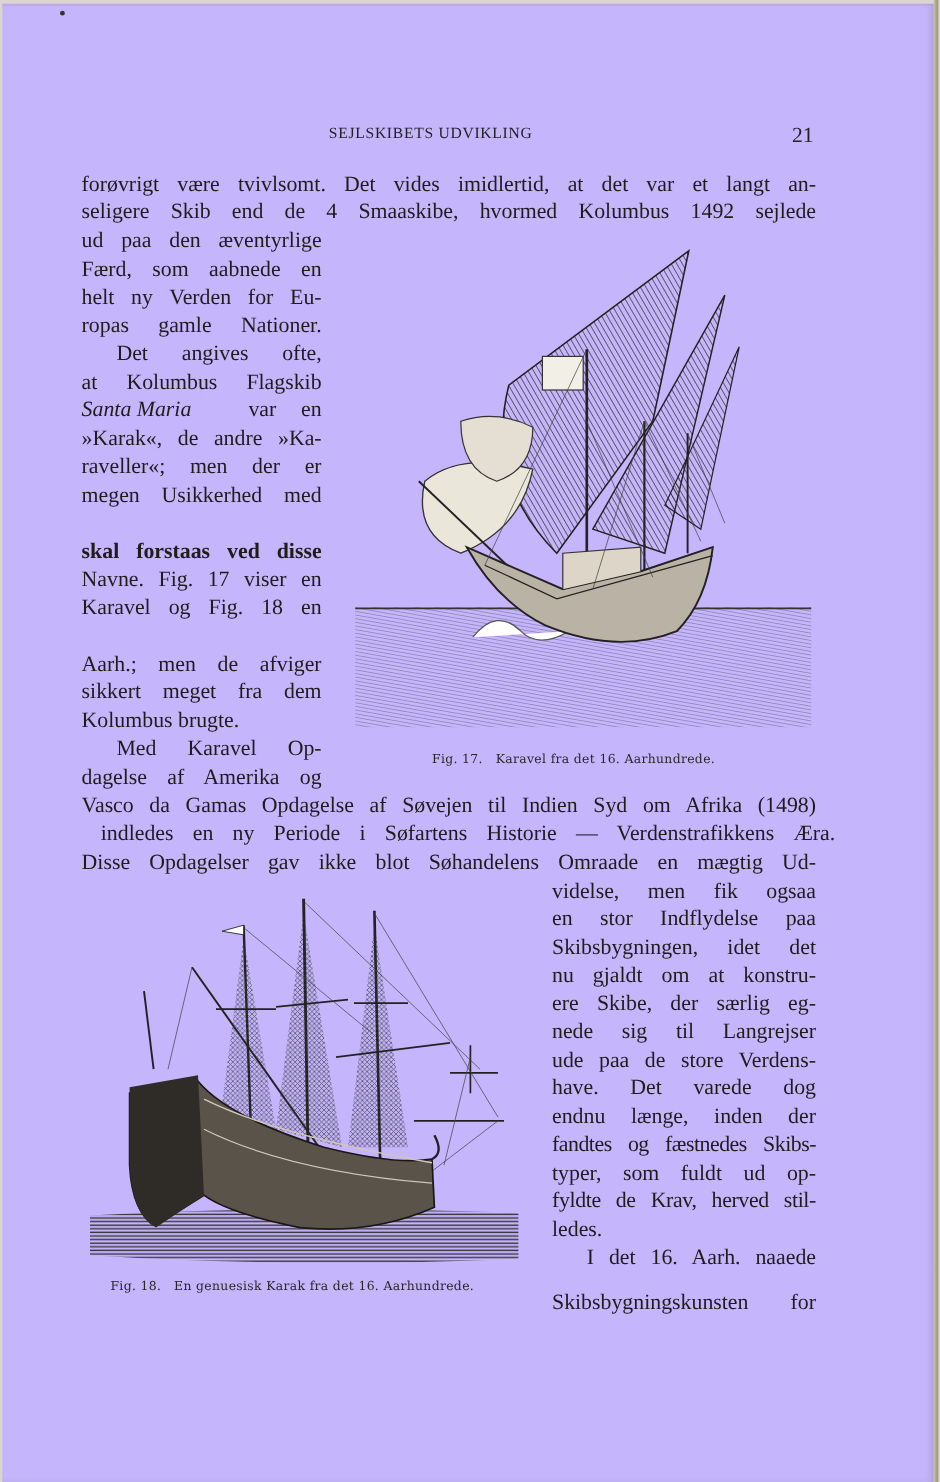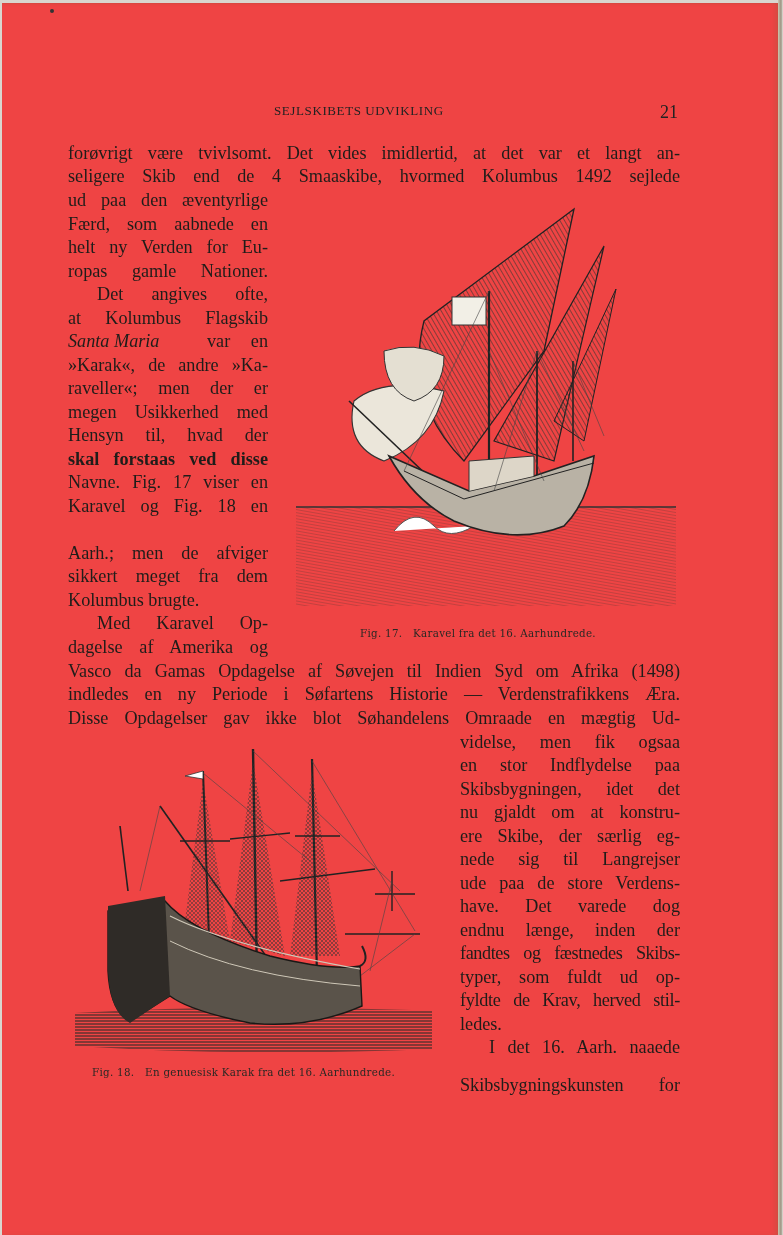--- a/index.html
+++ b/index.html
@@ -1,17 +1,17 @@
 <!DOCTYPE html>
 <html><head>
 <meta charset="utf-8">
 <style>
   html, body { margin:0; padding:0; }
   body { width:783px; height:1235px; background:#d9d6cf; position:relative; overflow:hidden; font-family:"DejaVu Serif", serif; }
-  .page { position:absolute; left:2px; top:3px; width:776px; height:1232px; background:#ef4444; box-shadow: inset -4px 0 6px -3px rgba(120,100,60,.35), inset 0 2px 3px -2px rgba(120,100,60,.3); }
+  .page { position:absolute; left:2px; top:3px; width:776px; height:1232px; background:#c4b5fd; box-shadow: inset -4px 0 6px -3px rgba(120,100,60,.35), inset 0 2px 3px -2px rgba(120,100,60,.3); }
   .edge-right { position:absolute; right:0; top:0; width:5px; height:1235px; background:linear-gradient(to right,#cfc6ad,#9b9484 60%,#e6e3dc); }
   .dot { position:absolute; left:48px; top:6px; width:4px; height:4px; border-radius:50%; background:#333; }
   .ln { position:absolute; font-family:"Liberation Serif", serif; font-size:18.2px; color:#1f1d1a; white-space:nowrap; line-height:22px; }
   .just { text-align:justify; text-align-last:justify; white-space:normal; overflow:hidden; height:23px; }
   .header { position:absolute; top:100px; font-family:"Liberation Serif", serif; color:#222; }
   .running { left:272px; font-size:13px; letter-spacing:.6px; }
   .pnum { left:658px; font-size:18px; top:99px; }
   .cap { position:absolute; font-family:"DejaVu Serif", serif; font-size:10.3px; color:#2a2824; white-space:nowrap; letter-spacing:.3px; }
   .fig { position:absolute; }
 </style>
@@ -31,21 +31,20 @@
   <div class="ln just" style="left:66px;top:210px;width:200px;">Færd, som aabnede en</div>
   <div class="ln just" style="left:66px;top:233px;width:200px;">helt ny Verden for Eu-</div>
   <div class="ln just" style="left:66px;top:257px;width:200px;">ropas gamle Nationer.</div>
   <div class="ln just" style="left:95px;top:280px;width:171px;">Det angives ofte,</div>
   <div class="ln just" style="left:66px;top:304px;width:200px;">at Kolumbus Flagskib</div>
   <div class="ln" style="left:66px;top:327px;font-style:italic;">Santa Maria</div>
   <div class="ln just" style="left:205px;top:327px;width:61px;">var en</div>
   <div class="ln just" style="left:66px;top:351px;width:200px;">»Karak«, de andre »Ka-</div>
   <div class="ln just" style="left:66px;top:374px;width:200px;">raveller«; men der er</div>
   <div class="ln just" style="left:66px;top:398px;width:200px;">megen Usikkerhed med</div>
-  <div class="ln just" style="left:66px;top:421px;width:200px;">Hensyn til, hvad der</div>
   <div class="ln just" style="left:66px;top:445px;width:200px;font-weight:bold;">skal forstaas ved disse</div>
   <div class="ln just" style="left:66px;top:468px;width:200px;">Navne. Fig. 17 viser en</div>
   <div class="ln just" style="left:66px;top:492px;width:200px;">Karavel og Fig. 18 en</div>
   <div class="ln just" style="left:66px;top:539px;width:200px;">Aarh.; men de afviger</div>
   <div class="ln just" style="left:66px;top:562px;width:200px;">sikkert meget fra dem</div>
   <div class="ln" style="left:66px;top:586px;">Kolumbus brugte.</div>
   <div class="ln just" style="left:95px;top:609px;width:171px;">Med Karavel Op-</div>
   <div class="ln just" style="left:66px;top:633px;width:200px;">dagelse af Amerika og</div>
 
   <div class="fig" style="left:292px;top:198px;width:390px;height:412px;">
@@ -89,21 +88,21 @@
         <line x1="195" y1="150" x2="250" y2="280"></line>
       </g>
     </svg>
   </div>
   <div class="cap" style="left:358px;top:624px;">
     <span>Fig. 17.</span>&nbsp;&nbsp;
     <span>Karavel fra det 16. Aarhundrede.</span>
   </div>
 
   <div class="ln just" style="left:66px;top:657px;width:612px;">Vasco da Gamas Opdagelse af Søvejen til Indien Syd om Afrika (1498)</div>
-  <div class="ln just" style="left:66px;top:680px;width:612px;">indledes en ny Periode i Søfartens Historie — Verdenstrafikkens Æra.</div>
+  <div class="ln just" style="left:82px;top:680px;width:612px;">indledes en ny Periode i Søfartens Historie — Verdenstrafikkens Æra.</div>
   <div class="ln just" style="left:66px;top:704px;width:612px;">Disse Opdagelser gav ikke blot Søhandelens Omraade en mægtig Ud-</div>
 
   <div class="fig" style="left:68px;top:738px;width:368px;height:316px;">
     <svg width="368" height="316" viewBox="0 0 368 316">
       <defs>
         <pattern id="net" width="4" height="4" patternUnits="userSpaceOnUse">
           <path d="M0 0 L4 4 M4 0 L0 4" stroke="#333" stroke-width="0.6"></path>
         </pattern>
         <pattern id="waves" width="6" height="3" patternUnits="userSpaceOnUse">
           <line x1="0" y1="1" x2="6" y2="1" stroke="#2b2925" stroke-width="1.2"></line>

